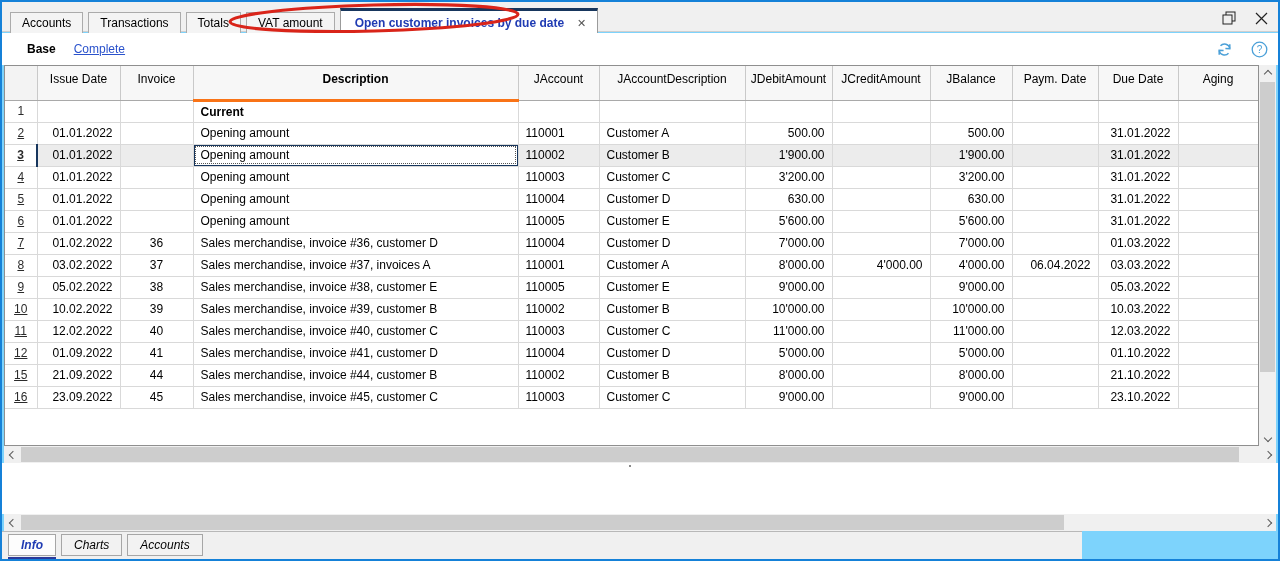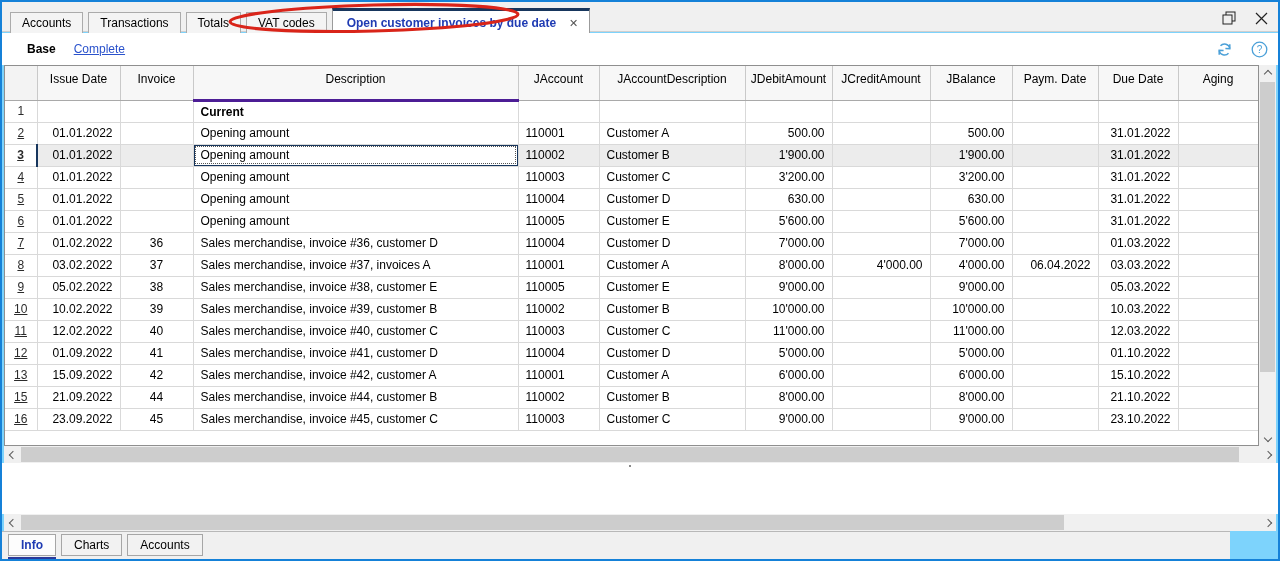--- a/index.html
+++ b/index.html
@@ -39,21 +39,21 @@
   }
   table { border-collapse:collapse; table-layout:fixed; width:1253px; font-size:12px; }
   .c0{width:32px}.c1{width:83px}.c2{width:73px}.c3{width:325px}.c4{width:81px}.c5{width:146px}
   .c6{width:87px}.c7{width:98px}.c8{width:82px}.c9{width:86px}.c10{width:80px}.c11{width:80px}
   th {
     height:34px; vertical-align:top; padding:6px 4px 0 4px; font-weight:normal;
     background:#f7f7f7; border-right:1px solid #c9c9c9; border-bottom:1px solid #a9a9a9;
     text-align:center; white-space:nowrap; overflow:hidden;margin-top:23px;
   }
   th.c0 { background:#f3f3f3; }
-  th.sorted { font-weight:normal; border-bottom:3px solid #4c1d95; }
+  th.sorted { font-weight:bold; border-bottom:3px solid #f97316; }
   td {
     height:22px; padding:0 7px; border-right:1px solid #d9d9d9; border-bottom:1px solid #d9d9d9;
     white-space:nowrap; overflow:hidden; background:#fff;
   }
   td.rownum { padding:0 2px; text-align:center; color:#2b2b2b; }
   .rowlink { color:#2b2b2b; text-decoration:underline; cursor:pointer; }
   .al-l{text-align:left}.al-r{text-align:right}.al-c{text-align:center}
   .bold{font-weight:bold}
   tr.selected td.data { background:#ececec; }
   tr.selected td.c1 { border-left:2px solid #17365d; }
@@ -67,21 +67,21 @@
   .hscroll .thumb { position:absolute; top:1px; height:15px; background:#cdcdcd; }
   .chev { width:6px; height:6px; border-left:1px solid #5a5a5a; border-bottom:1px solid #5a5a5a; display:inline-block; }
   .chev-left  { transform:rotate(45deg); }
   .chev-right { transform:rotate(-135deg); }
   .chev-up    { transform:rotate(135deg); }
   .chev-down  { transform:rotate(-45deg); }
   
   .info-panel { position:absolute; left:0; top:461px; width:1276px; height:51px; background:#fff; }
   .stray-dot { position:absolute; left:627px; top:2px; width:2px; height:2px; background:#8a8a8a; }
   
-  .bottom-bar { position:absolute; left:0; bottom:0; width:1228px; height:28px; background:#f0f0f0; border-top:1px solid #b8b8b8; }
+  .bottom-bar { position:absolute; left:0; bottom:0; width:1080px; height:28px; background:#f0f0f0; border-top:1px solid #b8b8b8;font-style:italic; }
   .bottom-tabs { position:absolute; left:6px; top:2px; display:flex; gap:5px; }
   .bottom-tab { height:22px; padding:0 12px; background:#f2f2f2; border:1px solid #a6a6a6; display:flex; align-items:center; position:relative; }
   .bottom-tab.active { background:#fdfdfd; }
   .bottom-tab.active .btl { color:#1f3bb3; font-weight:bold; }
   .bottom-tab.active::after { content:""; position:absolute; left:-1px; right:-1px; bottom:-4px; height:2px; background:#2b3a9c; }
 </style>
 </head>
 <body>
 
 <div class="window">
@@ -91,21 +91,21 @@
       <div class="top-tab">
     <span>Accounts</span>
   </div>
         <div class="top-tab">
     <span>Transactions</span>
   </div>
         <div class="top-tab">
     <span>Totals</span>
   </div>
         <div class="top-tab">
-    <span>VAT codes</span>
+    <span>VAT amount</span>
   </div>
         <div class="top-tab-active">
         <span class="lbl">Open customer invoices by due date</span>
         <span class="tab-close">✕</span>
       </div>
     </div>
     <div class="win-btns">
       <div class="win-btn">
         <svg width="14" height="14" viewBox="0 0 14 14">
           <rect x="4" y="1" width="9" height="9" fill="#f0f0f0" stroke="#222" stroke-width="1"></rect>
@@ -325,34 +325,20 @@
             <td class="c4 data al-l">110004</td>
             <td class="c5 data al-l">Customer D</td>
             <td class="c6 data al-r">5'000.00</td>
             <td class="c7 data al-r"></td>
             <td class="c8 data al-r">5'000.00</td>
             <td class="c9 data al-r"></td>
             <td class="c10 data al-r">01.10.2022</td>
             <td class="c11 data al-l"></td>
           </tr>
           <tr>
-            <td class="c0 rownum"><a class="rowlink">13</a></td>
-            <td class="c1 data al-r">15.09.2022</td>
-            <td class="c2 data al-c">42</td>
-            <td class="c3 data al-l">Sales merchandise, invoice #42, customer A</td>
-            <td class="c4 data al-l">110001</td>
-            <td class="c5 data al-l">Customer A</td>
-            <td class="c6 data al-r">6'000.00</td>
-            <td class="c7 data al-r"></td>
-            <td class="c8 data al-r">6'000.00</td>
-            <td class="c9 data al-r"></td>
-            <td class="c10 data al-r">15.10.2022</td>
-            <td class="c11 data al-l"></td>
-          </tr>
-          <tr>
             <td class="c0 rownum"><a class="rowlink">15</a></td>
             <td class="c1 data al-r">21.09.2022</td>
             <td class="c2 data al-c">44</td>
             <td class="c3 data al-l">Sales merchandise, invoice #44, customer B</td>
             <td class="c4 data al-l">110002</td>
             <td class="c5 data al-l">Customer B</td>
             <td class="c6 data al-r">8'000.00</td>
             <td class="c7 data al-r"></td>
             <td class="c8 data al-r">8'000.00</td>
             <td class="c9 data al-r"></td>

